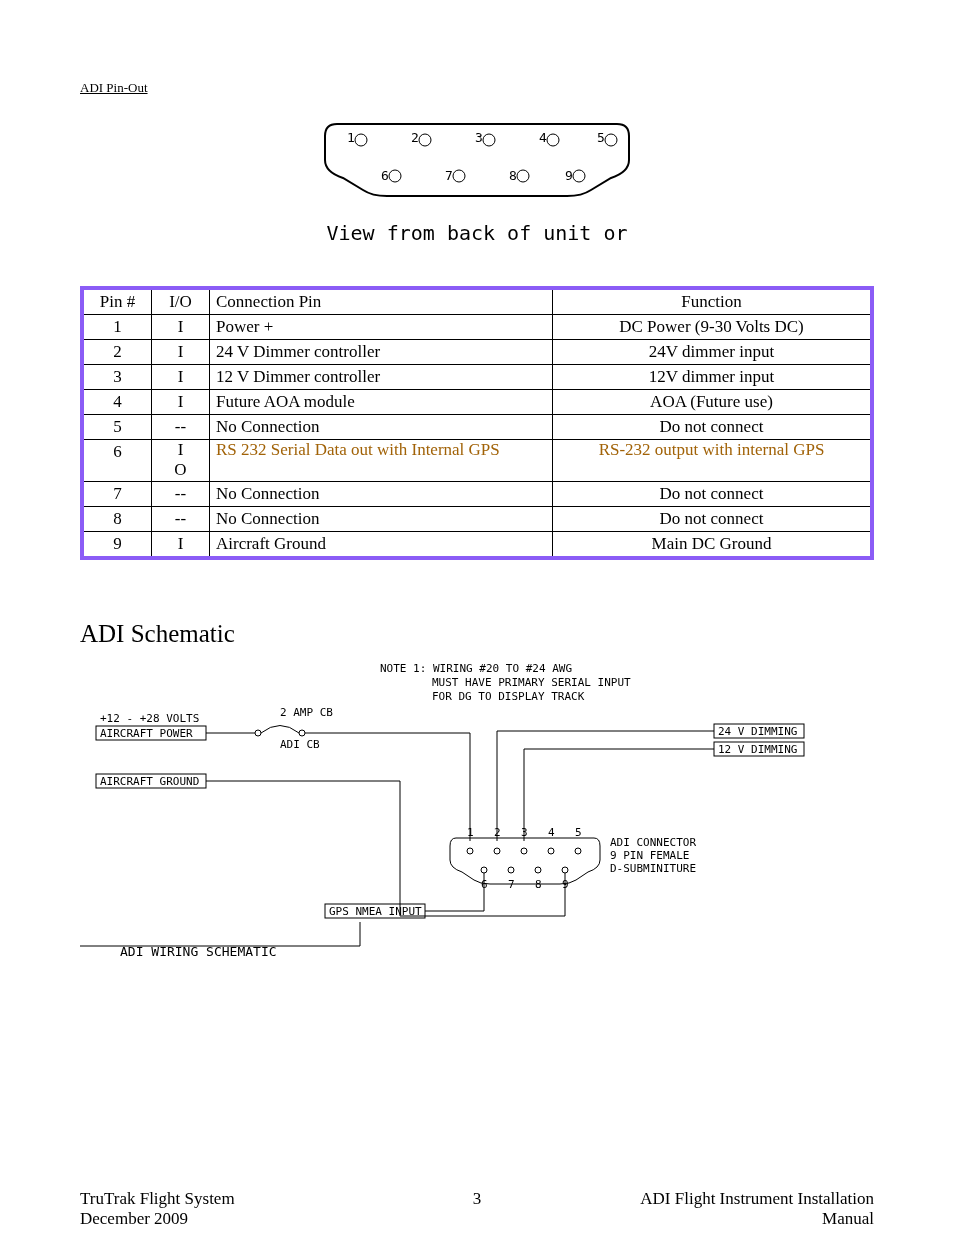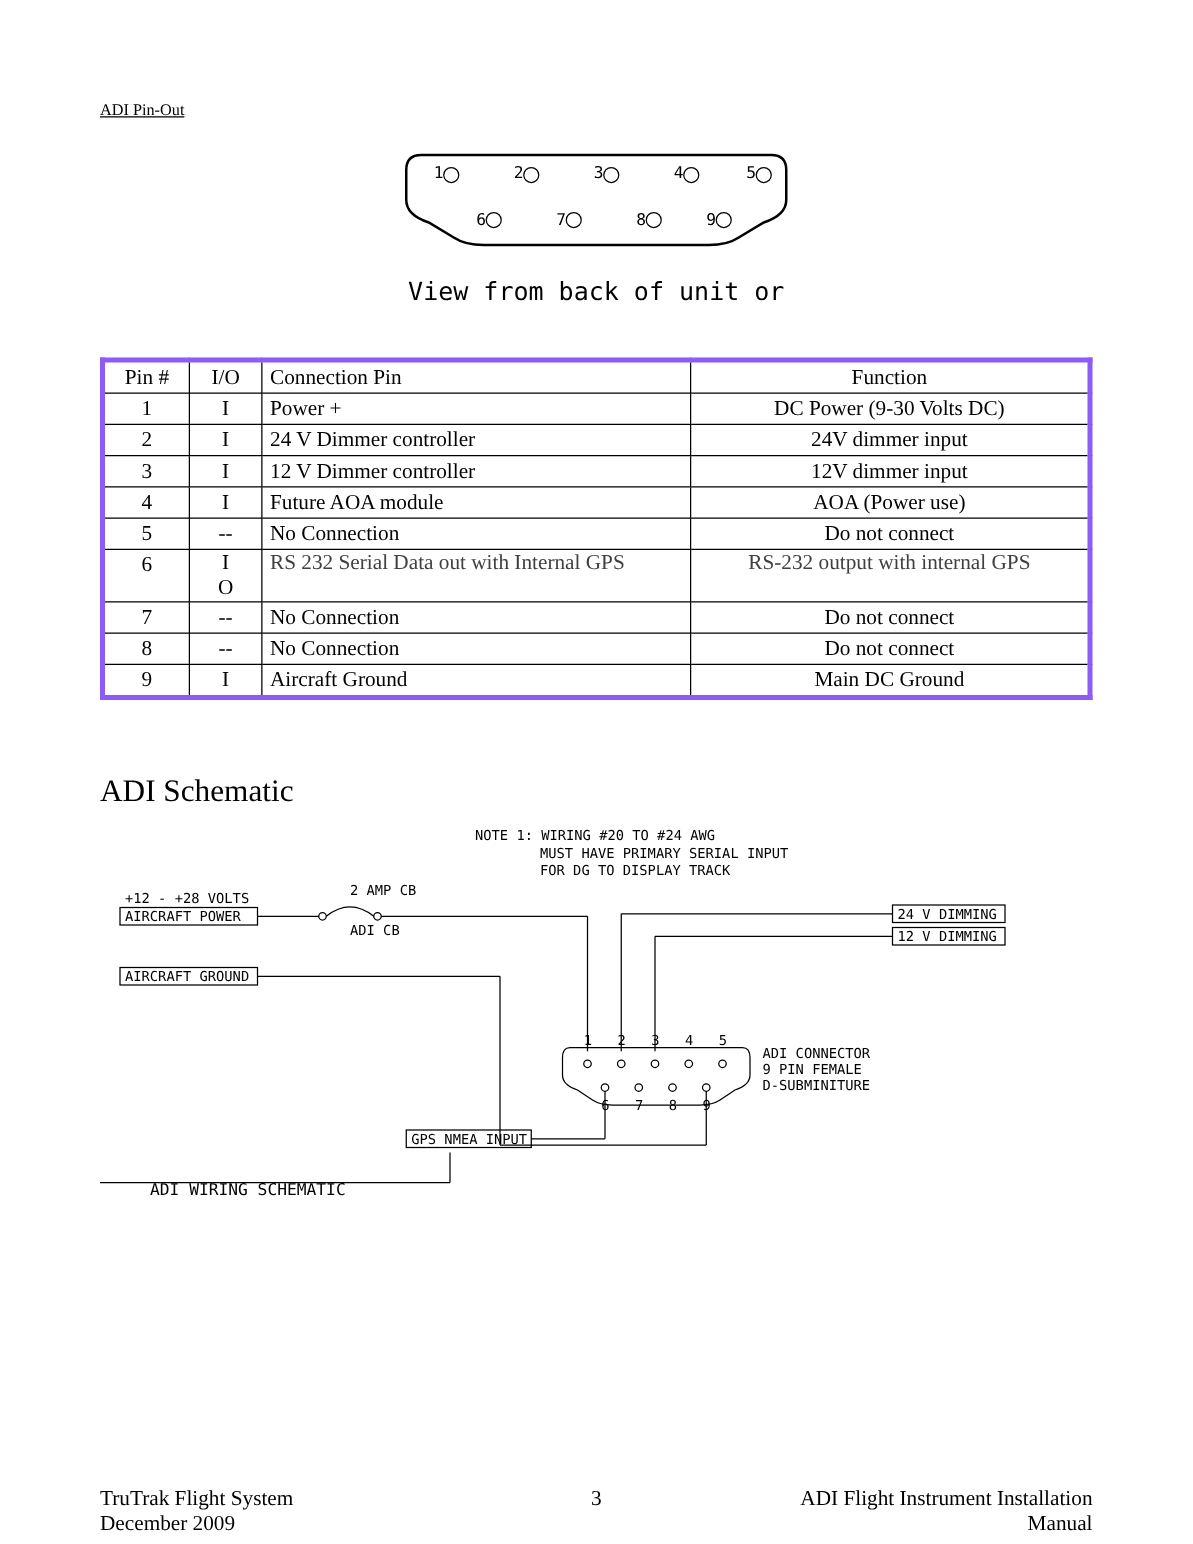--- a/index.html
+++ b/index.html
@@ -43,21 +43,21 @@
     vertical-align: top;
   }
   table.pinout th {
     font-weight: normal;
   }
   .col-pin { width: 55px; text-align: center; }
   .col-io { width: 45px; text-align: center; }
   .col-conn { width: 330px; text-align: left; }
   .col-func { text-align: center; }
   table.pinout td.col-io.sub { text-align: center; padding: 0 6px; line-height: 1.2; }
-  .red { color: #404040; }
+  .red { color: #a16207; }
   .sch-heading { font-size: 25px; margin: 60px 0 8px 0; }
   .schematic-wrap { font-family: monospace; font-size: 12px; }
   .footer {
     display: flex;
     justify-content: space-between;
     font-size: 17px;
     margin-top: 220px;
   }
   .footer > div { flex: 1; }
   .footer .center { text-align: center; }
@@ -130,21 +130,21 @@
   <tr>
     <td class="col-pin">3</td>
     <td class="col-io">I</td>
     <td class="col-conn">12 V Dimmer controller</td>
     <td class="col-func">12V dimmer input</td>
   </tr>
   <tr>
     <td class="col-pin">4</td>
     <td class="col-io">I</td>
     <td class="col-conn">Future AOA module</td>
-    <td class="col-func">AOA (Power use)</td>
+    <td class="col-func">AOA (Future use)</td>
   </tr>
   <tr>
     <td class="col-pin">5</td>
     <td class="col-io">--</td>
     <td class="col-conn">No Connection</td>
     <td class="col-func">Do not connect</td>
   </tr>
   <tr>
     <td class="col-pin">6</td>
     <td class="col-io sub">

